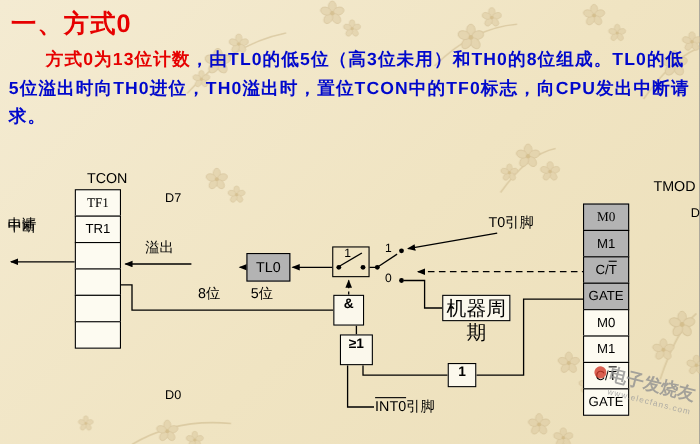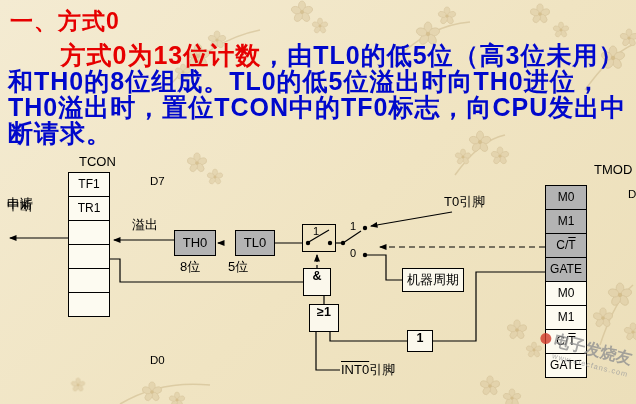--- a/index.html
+++ b/index.html
@@ -2,32 +2,32 @@
 <html><head>
 <meta charset="utf-8">
 <style>
   html,body{margin:0;padding:0;background:#888;}
   .stage{position:relative;width:636px;height:404px;overflow:hidden;
          background:linear-gradient(135deg,#f4ebd2 0%,#f0e4c2 55%,#ecdfba 100%);
          font-family:"Liberation Sans",sans-serif;color:#000;}
   .bg-decor{position:absolute;left:0;top:0;z-index:0;}
   .title{position:absolute;left:10px;top:6px;margin:0;font-size:23px;font-weight:bold;
          color:#e60000;z-index:2;letter-spacing:1px;}
-  .body-text{position:absolute;left:8px;top:42px;width:620px;margin:0;font-size:25px;
+  .body-text{position:absolute;left:8px;top:42px;width:620px;margin:0;font-size:16px;
          font-weight:bold;line-height:26px;text-indent:2.1em;letter-spacing:1px;z-index:2;}
   .body-text .red{color:#e60000;}
   .body-text .blue{color:#0008cc;}
   .wires{position:absolute;left:0;top:0;z-index:3;}
   .lbl{position:absolute;font-size:13px;z-index:5;white-space:nowrap;line-height:1.2;}
   .lbl.sm{font-size:11.5px;margin-left:36px;}
   .lbl.xs{font-size:11px;}
   .reg{position:absolute;z-index:4;}
   .reg-cell{width:42px;height:25px;box-sizing:border-box;border:1px solid #000;margin-top:-1px;
          background:#fdfbf1;font-size:12px;text-align:center;line-height:23px;}
-  .reg-cell:first-child{margin-top:0;}
+  .reg-cell:first-child{margin-top:0;font-family:Liberation Serif, serif;}
   .reg-cell.shaded{background:#b3b3b3;}
   .box{position:absolute;box-sizing:border-box;border:1.3px solid #000;z-index:4;
          text-align:center;font-size:13px;}
   .box.gray{background:#b3b3b3;line-height:24px;}
   .box.light{background:#fbf8ec;}
   .box.clear{background:transparent;}
   .gate-label{display:block;padding-top:1px;font-weight:bold;font-size:12.5px;line-height:13px;}
   .ovl{text-decoration:overline;}
   .watermark{position:absolute;left:538px;top:338px;z-index:6;transform:rotate(14deg);
          opacity:.8;white-space:nowrap;}
@@ -135,49 +135,48 @@
       <div class="reg-cell"><span></span></div>
       <div class="reg-cell"><span></span></div>
       <div class="reg-cell"><span></span></div>
     </div>
   <div class="lbl sm" style="left:114px;top:354px">D0</div>
 
   <div class="lbl" style="left:7px;top:196px">申请</div>
   <div class="lbl" style="left:7px;top:198px">中断</div>
   <div class="lbl" style="left:132px;top:217px">溢出</div>
 
-  <div class="box gray" style="left:174px;top:230px;width:42px;height:26px">TH0</div>
-  <div class="box gray" style="left:235px;top:230px;width:40px;height:26px">TL0</div>
+  <div class="box gray" style="left:224px;top:230px;width:40px;height:26px">TL0</div>
   <div class="lbl" style="left:180px;top:259px">8位</div>
   <div class="lbl" style="left:228px;top:259px">5位</div>
 
   <div class="box clear" style="left:302px;top:224px;width:34px;height:28px"></div>
   <div class="lbl xs" style="left:313px;top:225px">1</div>
 
   <div class="lbl xs" style="left:350px;top:220px">1</div>
   <div class="lbl xs" style="left:350px;top:247px">0</div>
 
   <div class="lbl" style="left:444px;top:194px">T0引脚</div>
-  <div class="box light" style="left:402px;top:268px;width:62px;height:24px;line-height:22px;font-size:13px">机器周期</div>
+  <div class="box light" style="left:402px;top:268px;width:62px;height:24px;line-height:22px;font-size:18px">机器周期</div>
 
   <div class="box light" style="left:303px;top:268px;width:28px;height:28px">
     <span class="gate-label">&amp;</span>
   </div>
   <div class="box light" style="left:309px;top:304px;width:30px;height:28px">
     <span class="gate-label">≥1</span>
   </div>
   <div class="box light" style="left:407px;top:330px;width:26px;height:22px">
     <span class="gate-label">1</span>
   </div>
 
   <div class="lbl" style="left:341px;top:362px"><span class="ovl">INT0</span><span>引脚</span></div>
 
   <div class="lbl" style="left:594px;top:162px">TMOD</div>
   <div class="lbl sm" style="left:592px;top:188px">D0</div>
-  <div class="reg" style="left:545px;top:185px">
+  <div class="reg" style="left:530px;top:185px">
       <div class="reg-cell shaded"><span>M0</span></div>
       <div class="reg-cell shaded"><span>M1</span></div>
       <div class="reg-cell shaded"><span>C/</span><span class="ovl">T</span></div>
       <div class="reg-cell shaded"><span>GATE</span></div>
       <div class="reg-cell"><span>M0</span></div>
       <div class="reg-cell"><span>M1</span></div>
       <div class="reg-cell"><span>C/</span><span class="ovl">T</span></div>
       <div class="reg-cell"><span>GATE</span></div>
     </div>
 

